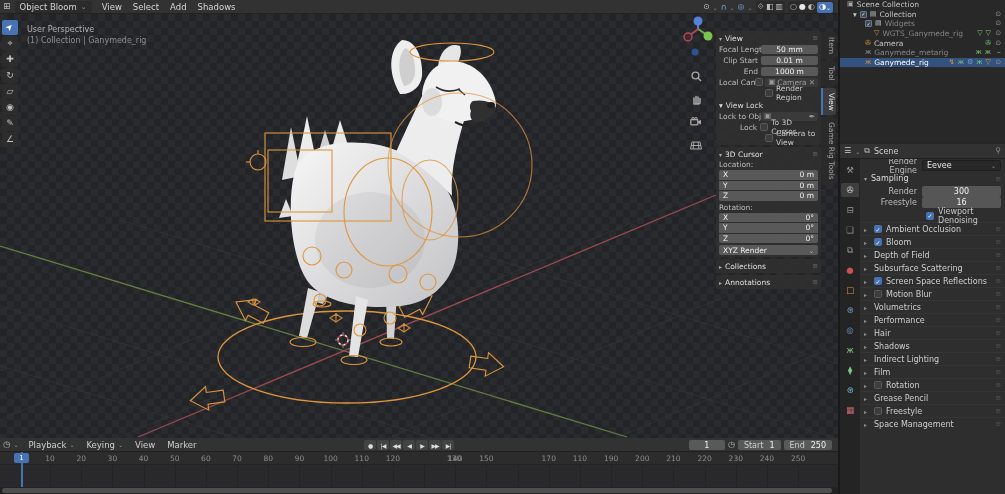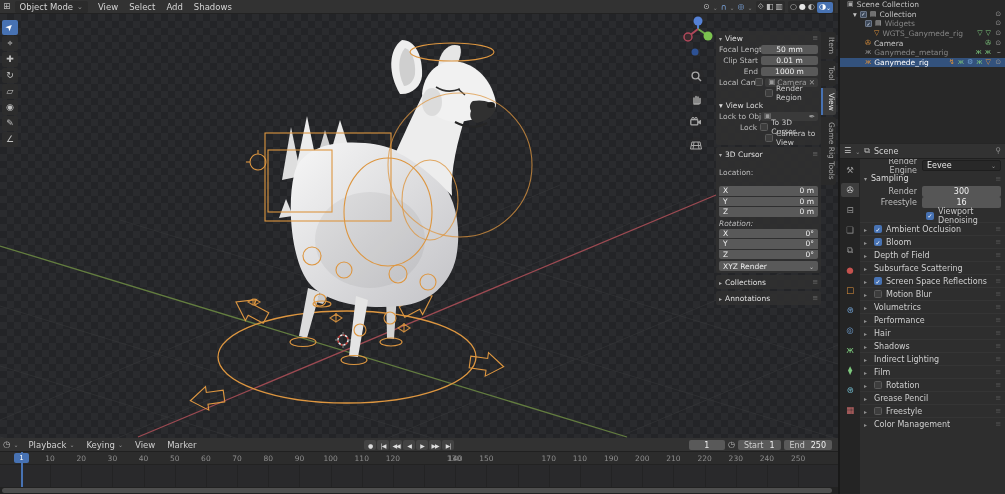--- a/index.html
+++ b/index.html
@@ -226,20 +226,24 @@
         <g>
           <circle cx="343" cy="340" r="5" fill="none" stroke="#e8e8e8" stroke-width="1.6" stroke-dasharray="2.5,2.5"></circle>
           <circle cx="343" cy="340" r="5" fill="none" stroke="#c8403c" stroke-width="1.6" stroke-dasharray="2.5,2.5" stroke-dashoffset="2.5"></circle>
           <line x1="343" y1="332" x2="343" y2="336" stroke="#888" stroke-width="1"></line>
           <line x1="343" y1="344" x2="343" y2="348" stroke="#888" stroke-width="1"></line>
           <line x1="335" y1="340" x2="339" y2="340" stroke="#888" stroke-width="1"></line>
           <line x1="347" y1="340" x2="351" y2="340" stroke="#888" stroke-width="1"></line>
         </g>
       </svg>
 
+      <div class="abs vp-overlay-text" style="top:10px;">
+        <div>User Perspective</div>
+        <div class="l2">(1) Collection | Ganymede_rig</div>
+      </div>
 
       <div class="abs toolbar" id="toolbar" style="top:6px;">
           <div class="tool-btn active">
             <span class="ico" style="transform: rotate(-45deg);">➤</span>
           </div>
           <div class="tool-btn">
             <span class="ico">⌖</span>
           </div>
           <div class="tool-btn">
             <span class="ico">✚</span>
@@ -351,36 +355,36 @@
             <span style="margin-left:3px;">Camera to View</span>
           </div>
         </div>
 
         <div class="nsec">
           <div class="sec-h">
             <span class="tri">▾</span>
             <span>3D Cursor</span>
             <span class="grip">≡</span>
           </div>
-          <div style="color:#bdbdbd;margin:9px 0;">Location:</div>
+          <div style="color:#bdbdbd;margin:1px 0;">Location:</div>
           <div class="xyz" id="loc-xyz">
               <div class="f">
                 <span>X</span>
                 <span class="v">0 m</span>
               </div>
               <div class="f">
                 <span>Y</span>
                 <span class="v">0 m</span>
               </div>
               <div class="f">
                 <span>Z</span>
                 <span class="v">0 m</span>
               </div>
             </div>
-          <div style="color:#bdbdbd;margin:1px 0;font-style:italic;">Rotation:</div>
+          <div style="color:#bdbdbd;margin:1px 0;">Rotation:</div>
           <div class="xyz" id="rot-xyz">
               <div class="f">
                 <span>X</span>
                 <span class="v">0°</span>
               </div>
               <div class="f">
                 <span>Y</span>
                 <span class="v">0°</span>
               </div>
               <div class="f">
@@ -414,21 +418,21 @@
           <div class="side-tab">Item</div>
           <div class="side-tab">Tool</div>
           <div class="side-tab active">View</div>
           <div class="side-tab">Game Rig Tools</div>
         </div>
     </div>
 
     <div class="abs vp-header">
       <span class="ed-icon ico">⊞</span>
       <div class="mode-btn">
-        <span>Object Mode</span>
+        <span>Object Bloom</span>
         <span class="car">⌄</span>
       </div>
       <div class="menus" id="vp-menus">
           <span>View</span>
           <span>Select</span>
           <span>Add</span>
           <span>Shadows</span>
         </div>
       <div class="vph-right">
         <span class="ico">⊙</span>
@@ -780,20 +784,20 @@
               <span class="grip">≡</span>
             </div>
             <div class="panel-row">
               <span class="tri">▸</span>
               <span class="chk"></span>
               <span>Freestyle</span>
               <span class="grip">≡</span>
             </div>
             <div class="panel-row">
               <span class="tri">▸</span>
-              <span>Color Management</span>
+              <span>Space Management</span>
               <span class="grip">≡</span>
             </div>
           </div>
       </div>
     </div>
   </div>
 </div>
 
 </body></html>

